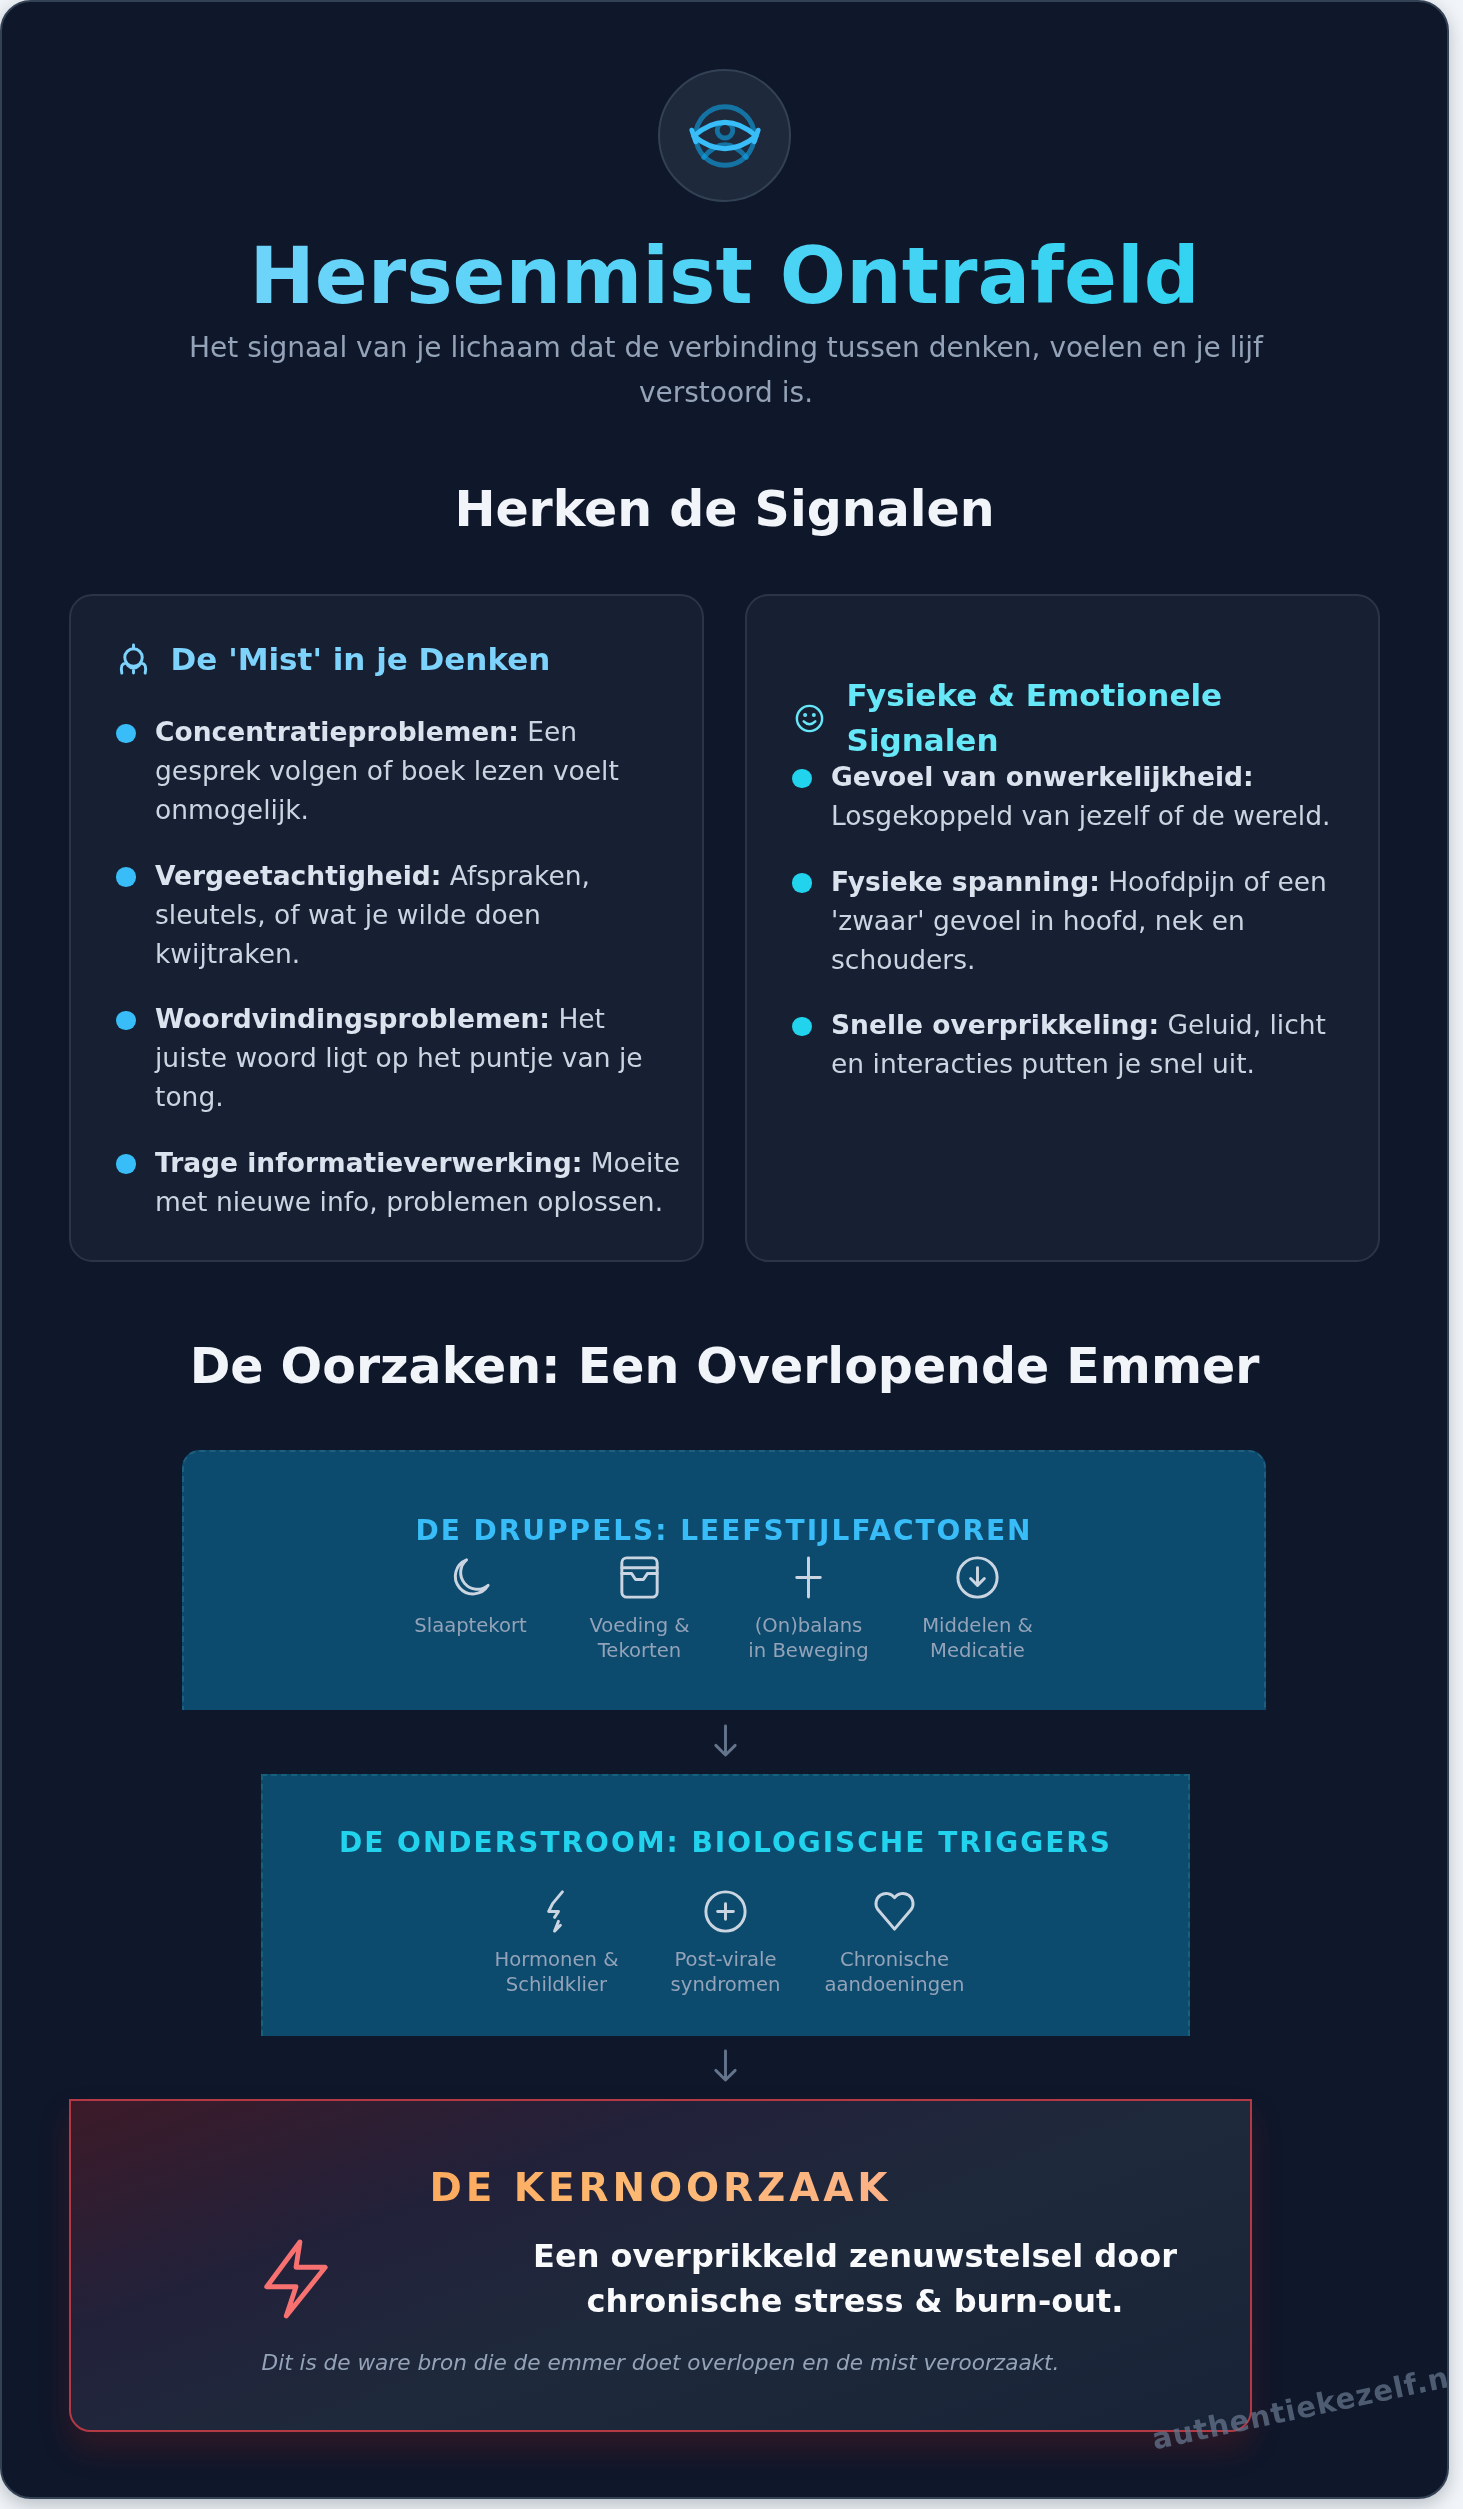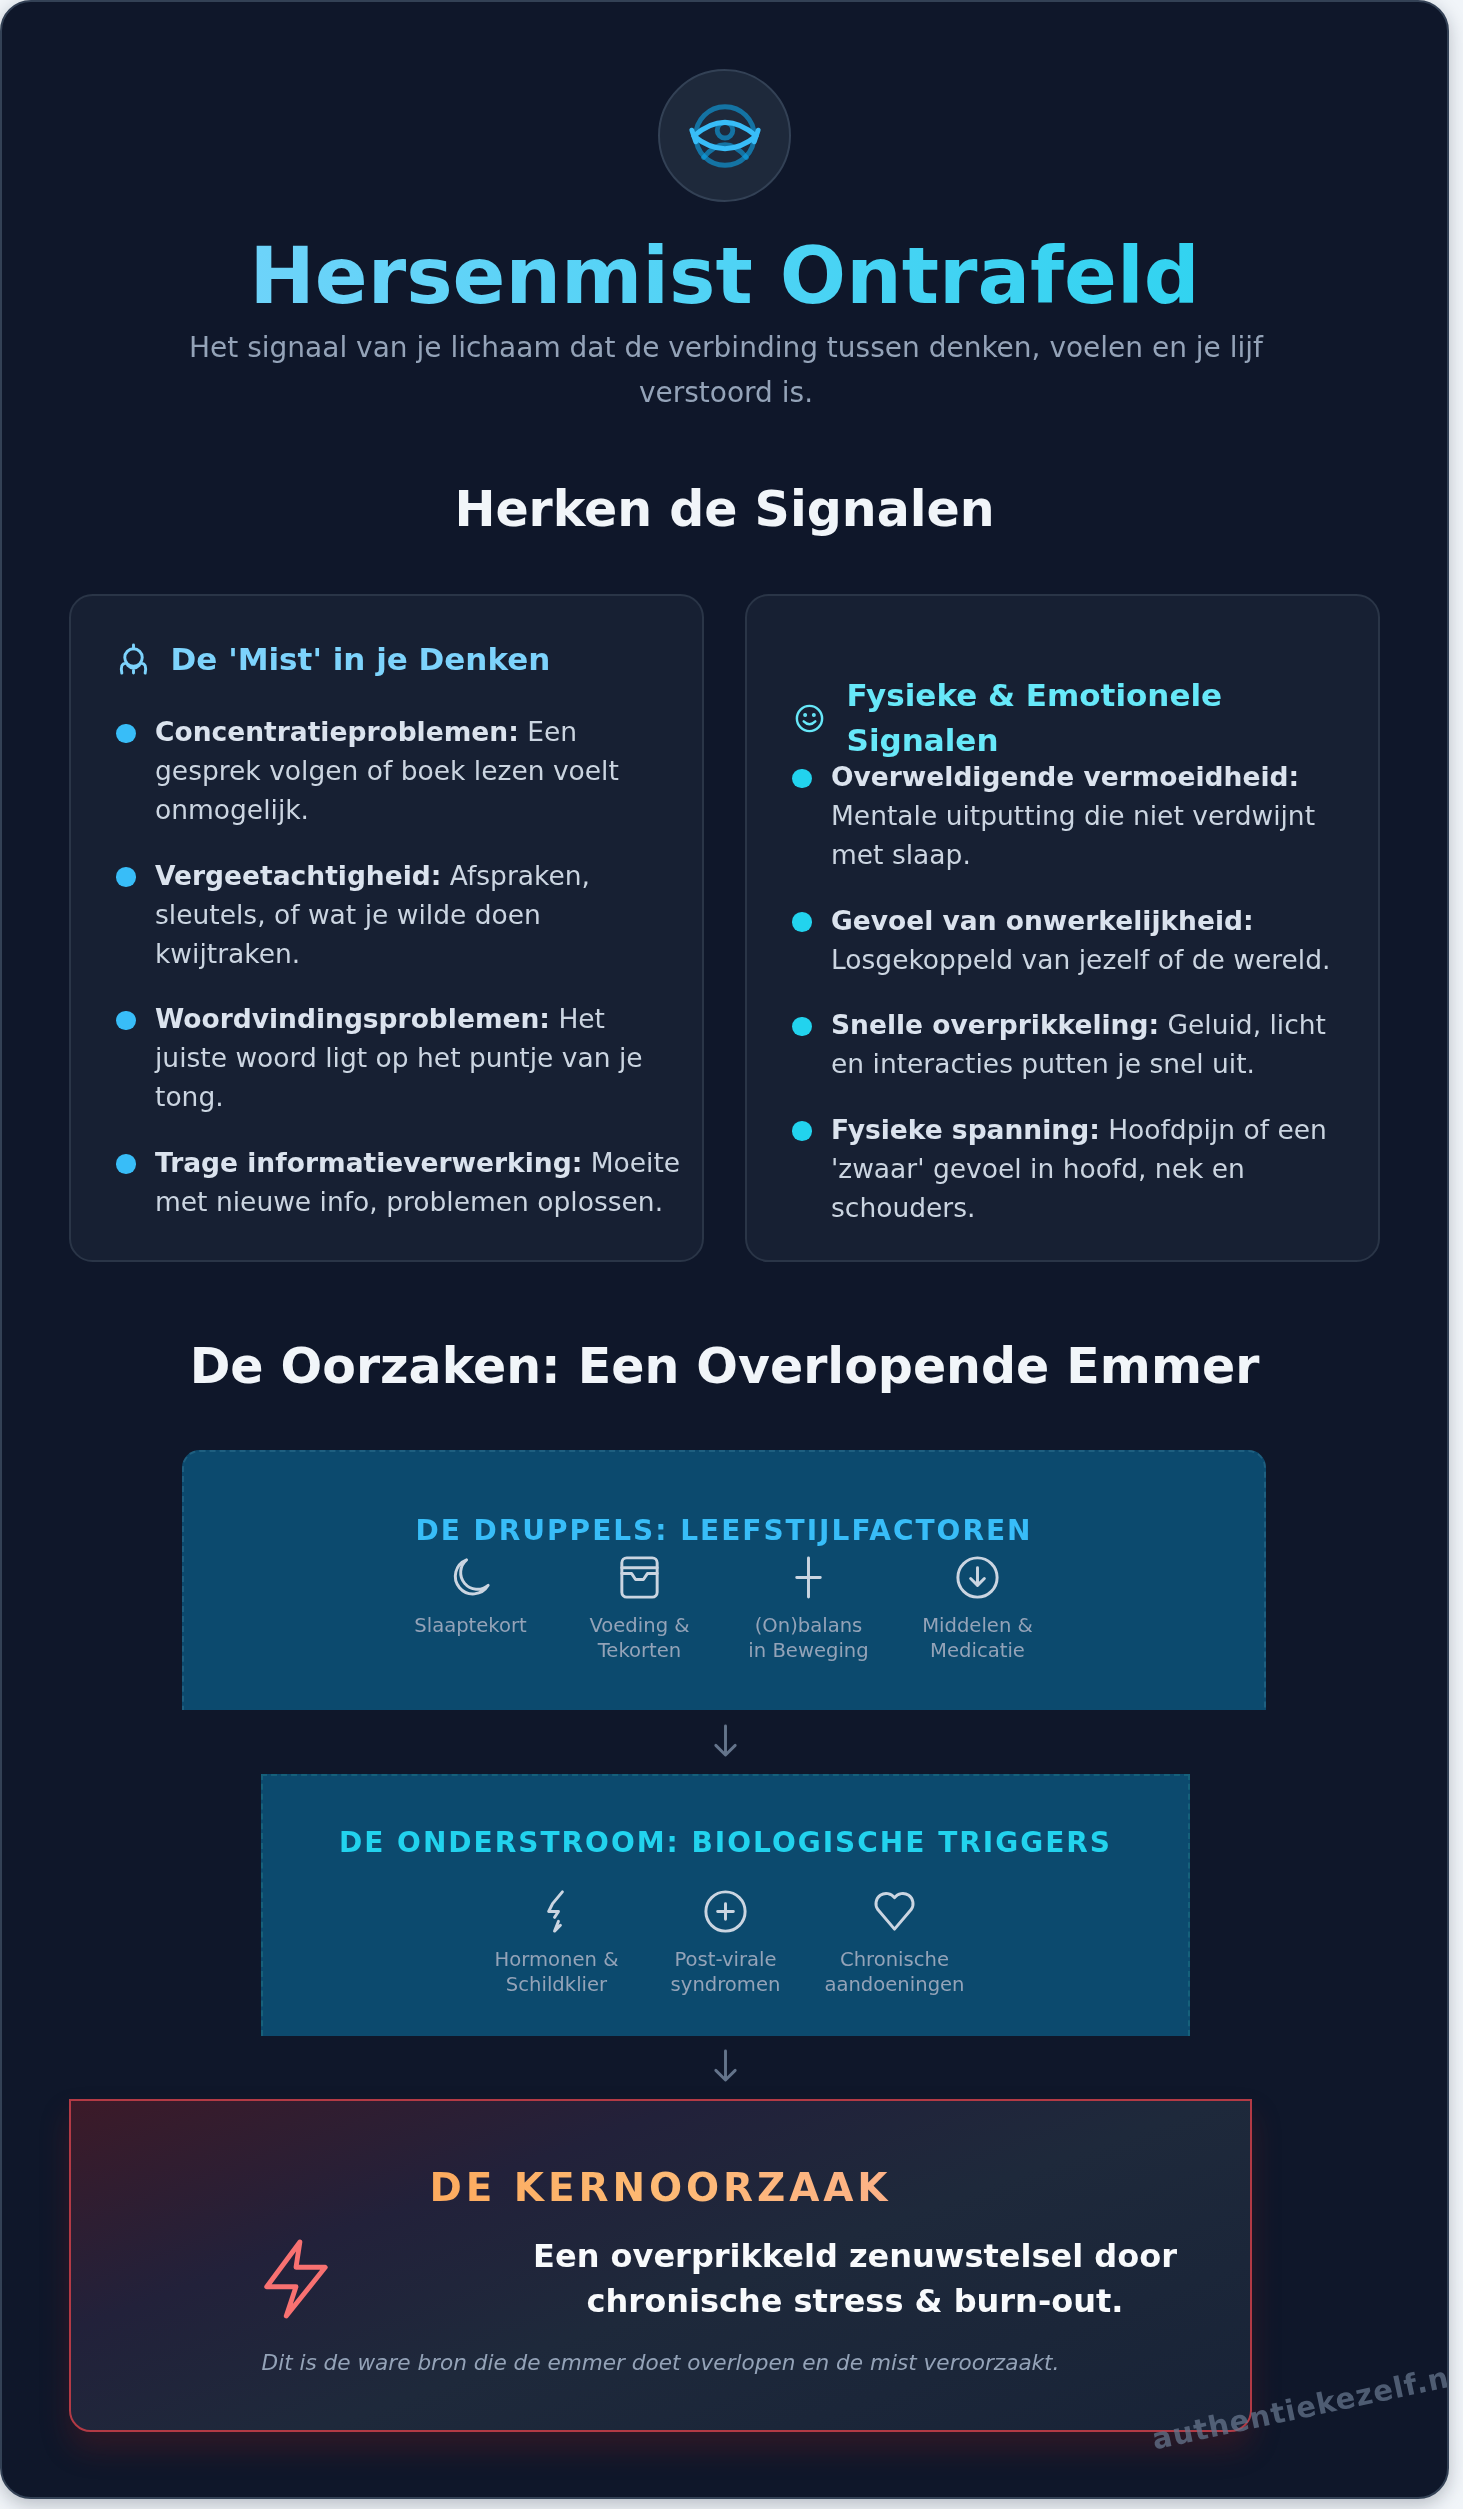--- a/index.html
+++ b/index.html
@@ -152,24 +152,23 @@
         <svg width="33" height="33" viewBox="0 0 34 34" fill="none" stroke="#67e8f9" stroke-width="2.5" stroke-linecap="round">
           <circle cx="17" cy="17" r="13"></circle>
           <circle cx="12.5" cy="13.5" r="0.8" fill="#67e8f9"></circle>
           <circle cx="21.5" cy="13.5" r="0.8" fill="#67e8f9"></circle>
           <path d="M11 20 Q17 26 23 20"></path>
         </svg>
       </span>
       <span class="h-text" style="width:431px;">Fysieke &amp; Emotionele Signalen</span>
     </div>
     <ul class="items" style="top:161px;">
-      <li class="item"><span class="dot"></span><b>Overweldigende vermoeidheid:</b><span> Mentale uitputting die niet verdwijnt met slaap.</span></li>
       <li class="item"><span class="dot"></span><b>Gevoel van onwerkelijkheid:</b><span> Losgekoppeld van jezelf of de wereld.</span></li>
+      <li class="item"><span class="dot"></span><b>Fysieke spanning:</b><span> Hoofdpijn of een 'zwaar' gevoel in hoofd, nek en schouders.</span></li>
       <li class="item"><span class="dot"></span><b>Snelle overprikkeling:</b><span> Geluid, licht en interacties putten je snel uit.</span></li>
-      <li class="item"><span class="dot"></span><b>Fysieke spanning:</b><span> Hoofdpijn of een 'zwaar' gevoel in hoofd, nek en schouders.</span></li>
     </ul>
   </div>
 
   <div class="section-heading" style="top:1333px;">De Oorzaken: Een Overlopende Emmer</div>
 
   <div class="layer layer-1">
     <div class="layer-title">DE DRUPPELS: LEEFSTIJLFACTOREN</div>
     <div class="factors">
       <div class="factor">
         <span class="f-icon">

